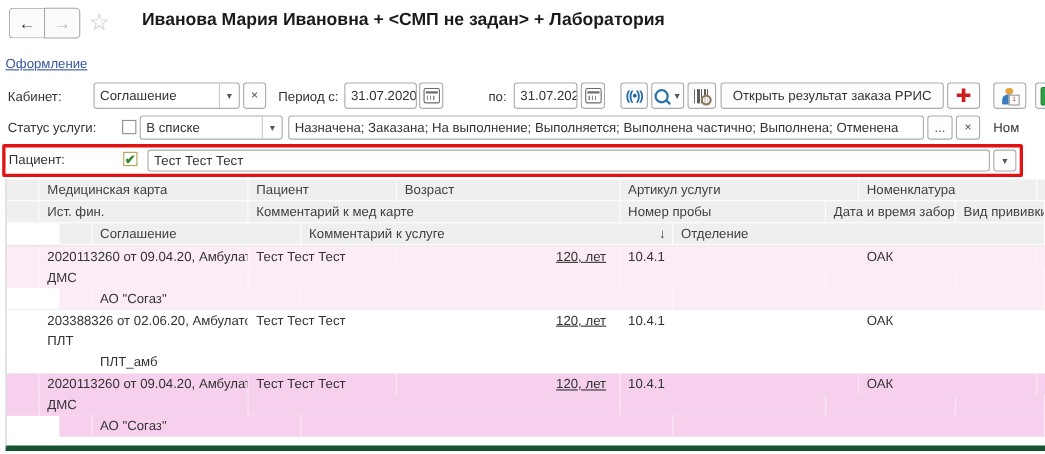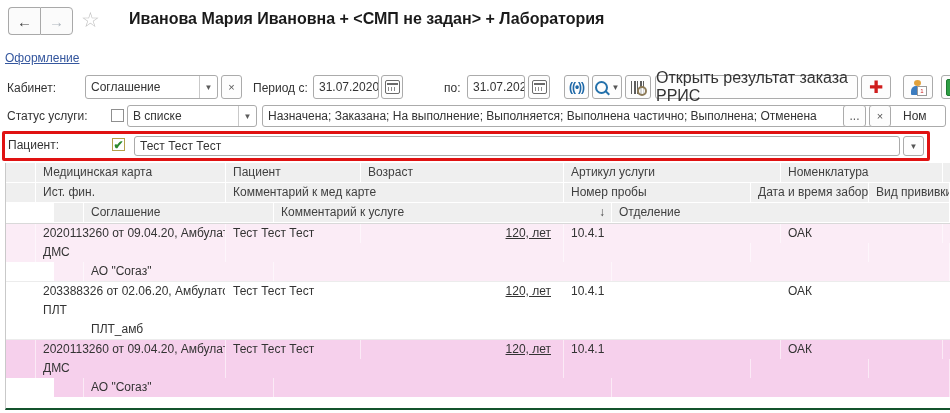--- a/index.html
+++ b/index.html
@@ -43,21 +43,21 @@
   .persicon .cal{position:absolute;right:-1px;bottom:-1px;width:8px;height:8px;background:#fff;border:1px solid #999;font-size:6px;color:#c22;display:flex;align-items:center;justify-content:center;}
   .greenicon{width:14px;height:15px;background:#2f9e44;border:1px solid #1d7a30;border-radius:2px;position:relative;}
   .greenicon:after{content:"✓";color:#fff;font-size:9px;position:absolute;left:2px;top:1px;}
   .checkbox{width:13px;height:13px;border:1px solid #8f8f8f;background:#fff;box-sizing:border-box;}
   .checkbox.checked{border:1px solid #b3a04b;display:flex;align-items:center;justify-content:center;
      color:#2d8a2d;font-weight:bold;font-size:12px;line-height:1;}
   
   .redbox{left:2px;top:131px;width:928px;height:30px;border:3px solid #e01212;border-radius:2px;box-sizing:border-box;}
   
   .tablewrap{left:5px;top:163px;width:945px;height:247px;border-left:1px solid #c9c9c9;
-             border-bottom:2px solid #14532d;box-sizing:border-box;overflow:hidden;}
+             border-bottom:5px solid #14532d;box-sizing:border-box;overflow:hidden;}
   .trow{display:grid;}
   .g1{grid-template-columns:30px 190px 135px 203px 217px 162px 1fr;}
   .g2{grid-template-columns:30px 190px 338px 187px 118px 1fr;}
   .g3{grid-template-columns:30px 190px 338px 1fr;padding-left:48px;}
   .hcell{background:#efefef;border-right:1px solid #fff;border-bottom:1px solid #fff;
          height:19px;line-height:19px;padding:0 0 0 7px;color:#3f3f3f;white-space:nowrap;overflow:hidden;}
   .hcell.withsort{display:flex;justify-content:space-between;padding-right:6px;}
   .sort{color:#444;}
   #grid-header{border-bottom:1px solid #d9d9d9;}
   .record{}
@@ -109,21 +109,21 @@
 <div class="abs sqbtn h24" style="left:564px;top:75px;width:25px;">
   <span class="wavesicon">((•))</span>
 </div>
 <div class="abs sqbtn h24" style="left:592px;top:75px;width:30px;">
   <span class="mag"></span>
   <span class="magarrow">▼</span>
 </div>
 <div class="abs sqbtn h24" style="left:625px;top:75px;width:26px;">
   <span class="barcode"></span>
 </div>
-<div class="abs sqbtn h24" style="left:655px;top:75px;width:203px;font-size:16px;color:#333;">
+<div class="abs sqbtn h24" style="left:655px;top:75px;width:203px;font-size:12px;color:#333;">
   <span>Открыть результат заказа РРИС</span>
 </div>
 <div class="abs sqbtn h24" style="left:861px;top:75px;width:30px;">
   <span class="redcross">✚</span>
 </div>
 <div class="abs sqbtn h24" style="left:903px;top:75px;width:30px;">
   <span class="persicon">
     <span class="head"></span>
       <span class="bodyp"></span>
       <span class="cal">1</span>
@@ -132,21 +132,21 @@
 <div class="abs sqbtn h24" style="left:941px;top:75px;width:26px;">
   <span class="greenicon"></span>
 </div>
 
 <div class="abs lbl" style="left:7px;top:109px;">Статус услуги:</div>
 <div class="abs checkbox" style="left:111px;top:109px;"></div>
 <div class="abs field h22" style="left:127px;top:105px;width:130px;justify-content:flex-end;">
   <span class="txt">В списке</span>
   <span class="dropbtn">▼</span>
 </div>
-<div class="abs field h22" style="left:262px;top:105px;width:684px;">
+<div class="abs field h22" style="left:262px;top:105px;width:578px;">
   <span class="txt">Назначена; Заказана; На выполнение; Выполняется; Выполнена частично; Выполнена; Отменена</span>
 </div>
 <div class="abs sqbtn h22" style="left:843px;top:105px;width:23px;color:#555;">
   <span>...</span>
 </div>
 <div class="abs sqbtn h22" style="left:869px;top:105px;width:22px;">
   <span class="xglyph">×</span>
 </div>
 <div class="abs lbl" style="left:903px;top:109px;">Ном</div>
 

